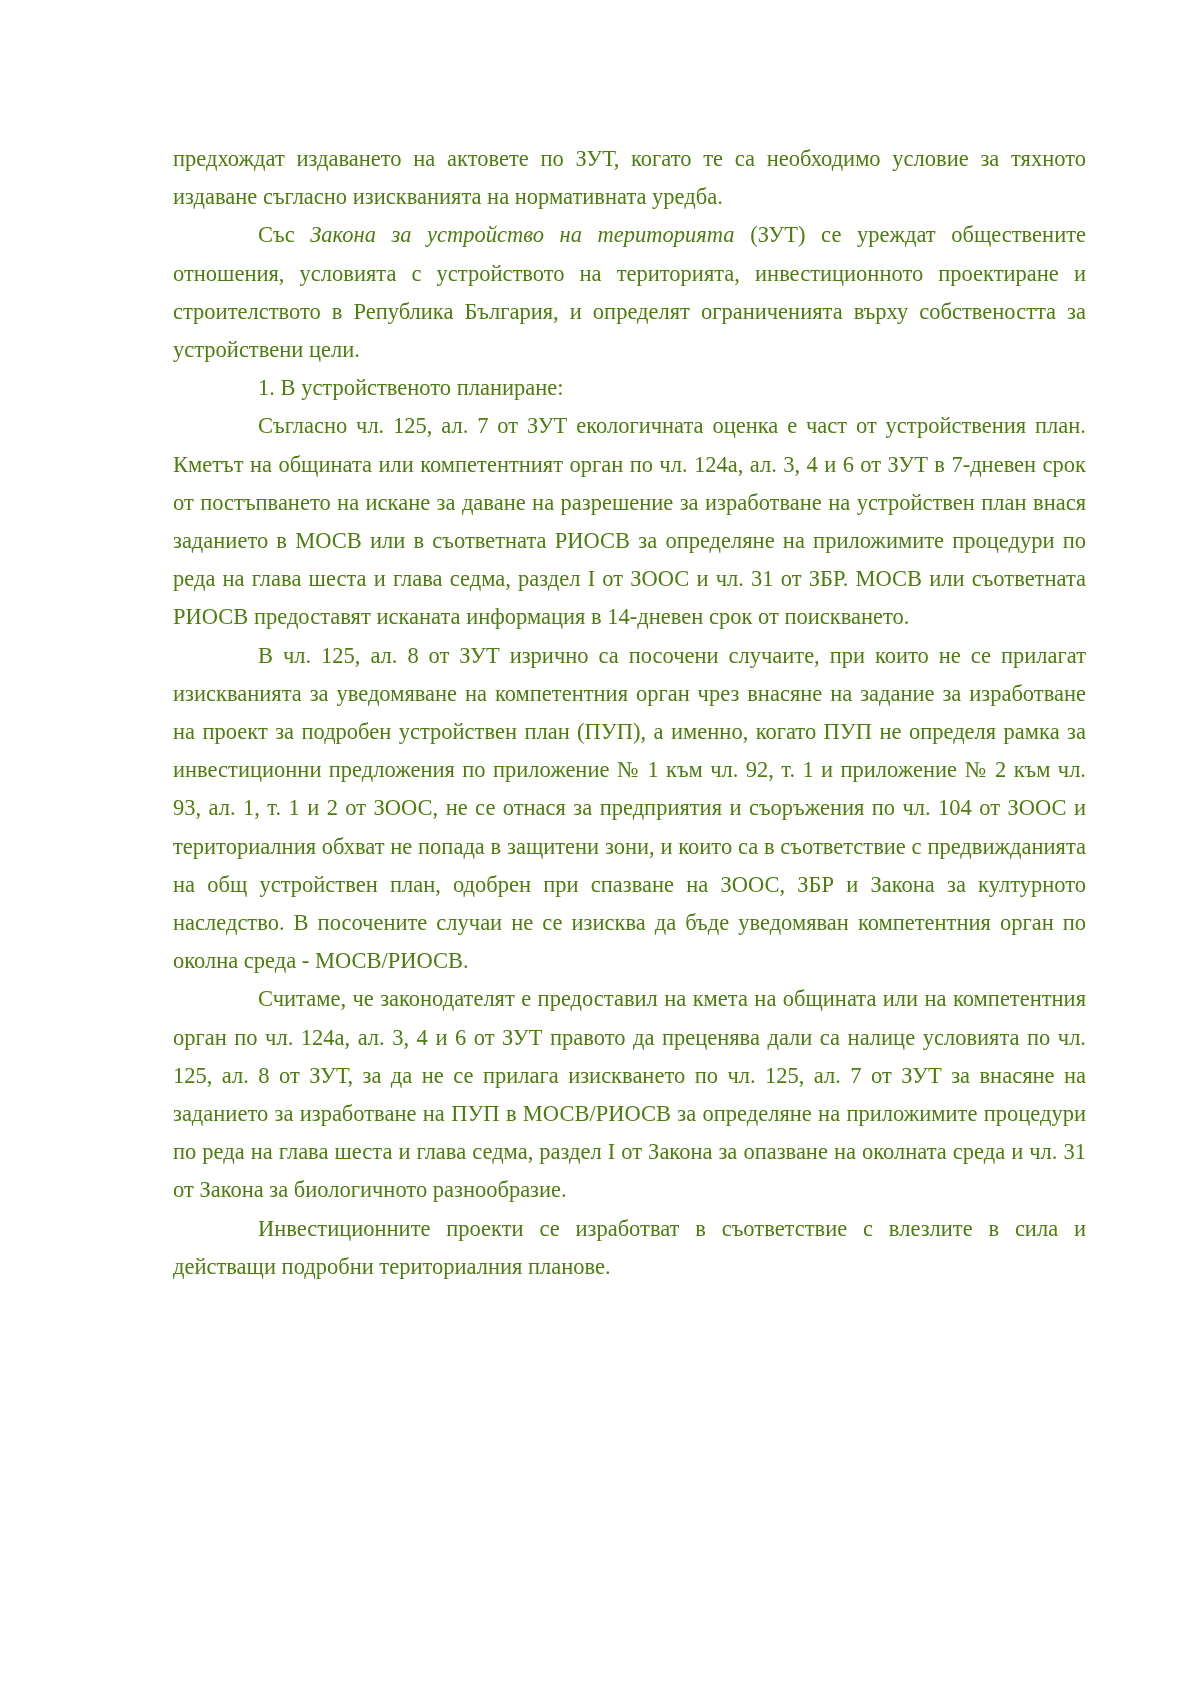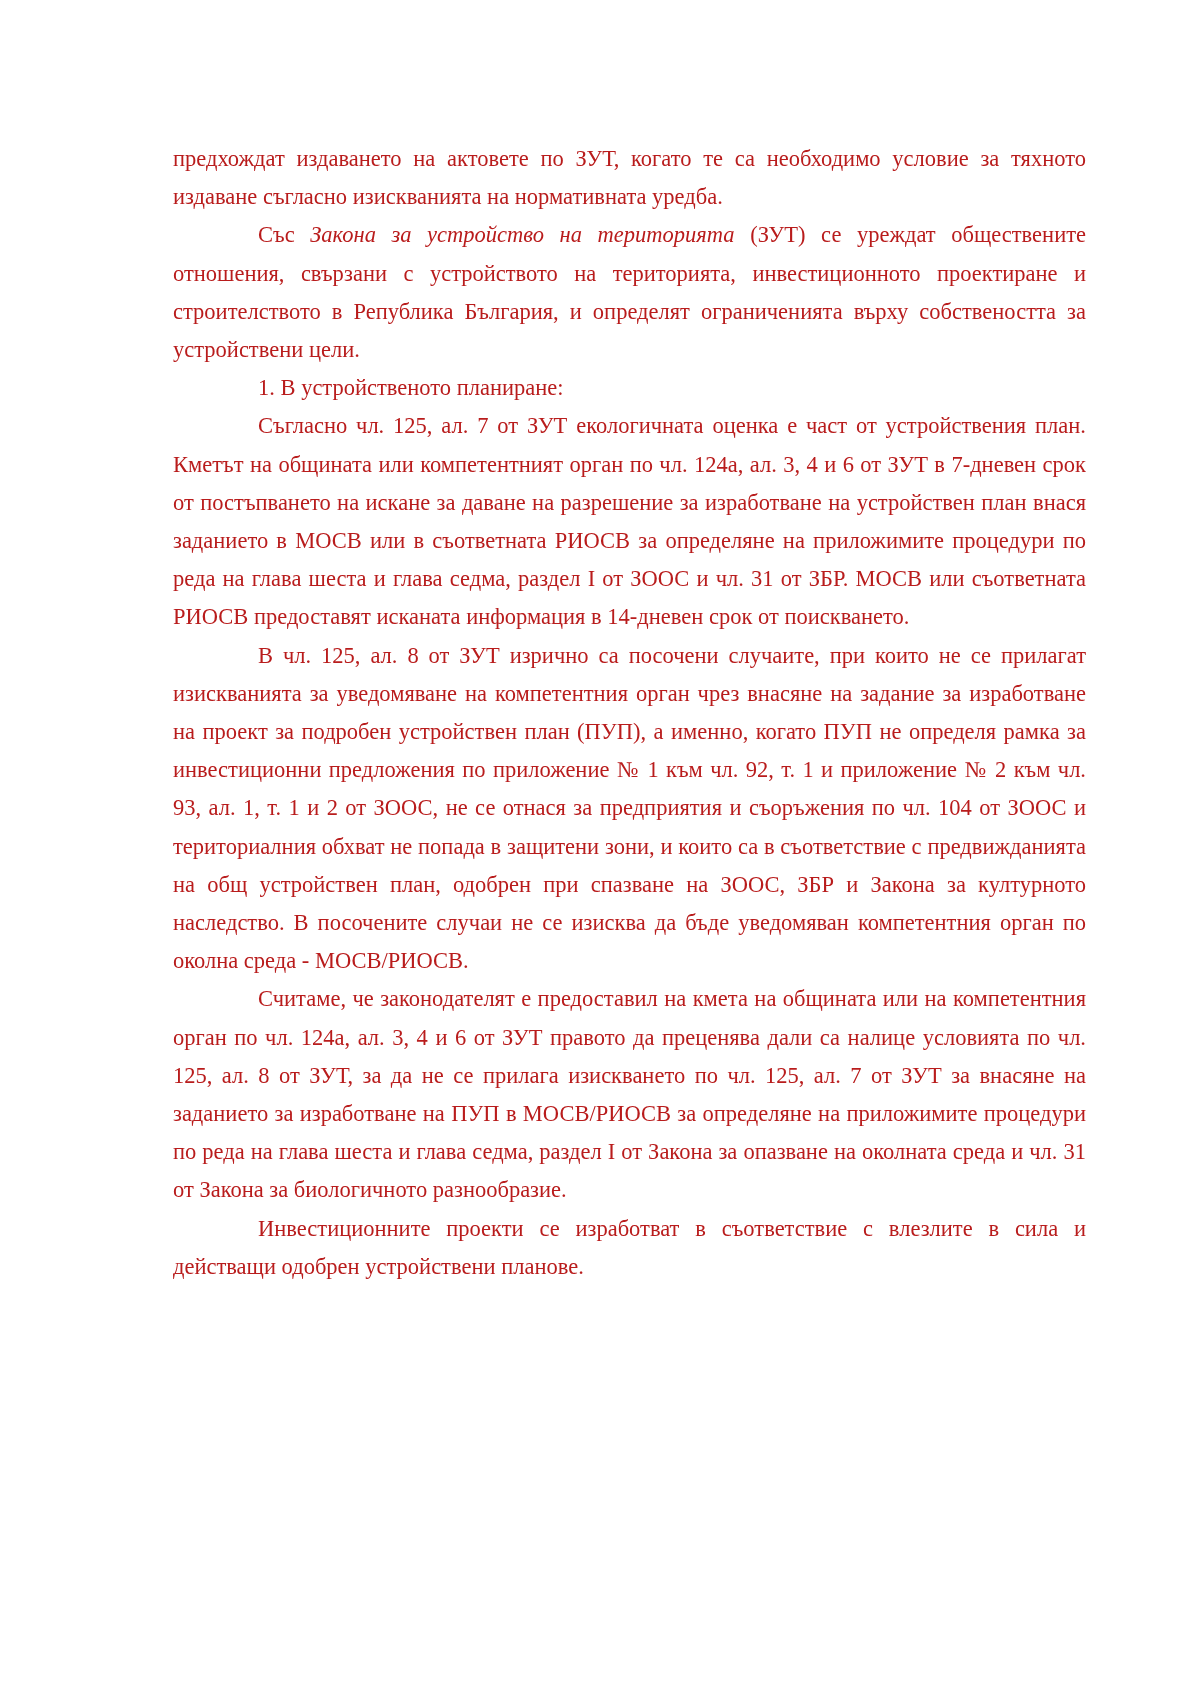--- a/index.html
+++ b/index.html
@@ -14,21 +14,21 @@
       overflow: hidden;
     }
     .page {
       position: absolute;
       left: 173px;
       top: 140px;
       width: 913px;
       font-family: "Liberation Serif", "DejaVu Serif", serif;
       font-size: 22.5px;
       line-height: 38.2px;
-      color: #b91c1c;
+      color: #4d7c0f;
     }
     .para {
       margin: 0;
       text-align: justify;
       text-indent: 0;
       hyphens: none;
     }
     .para.indent {
       text-indent: 85px;
     }
@@ -44,26 +44,26 @@
       margin-top: 19px;
     }
   </style>
 </head>
 <body>
 
 <div class="page">
 
   <p class="para last-left">предхождат издаването на актовете по ЗУТ, когато те са необходимо условие за тяхното издаване съгласно изискванията на нормативната уредба.</p>
 
-  <p class="para indent last-left"><span>Със </span><em>Закона за устройство на територията</em><span> (ЗУТ) се уреждат обществените отношения, свързани с устройството на територията, инвестиционното проектиране и строителството в Република България, и определят ограниченията върху собствеността за устройствени цели.</span></p>
+  <p class="para indent last-left"><span>Със </span><em>Закона за устройство на територията</em><span> (ЗУТ) се уреждат обществените отношения, условията с устройството на територията, инвестиционното проектиране и строителството в Република България, и определят ограниченията върху собствеността за устройствени цели.</span></p>
 
   <p class="para indent heading">1. В устройственото планиране:</p>
 
   <p class="para indent last-left">Съгласно чл. 125, ал. 7 от ЗУТ екологичната оценка е част от устройствения план. Кметът на общината или компетентният орган по чл. 124а, ал. 3, 4 и 6 от ЗУТ в 7-дневен срок от постъпването на искане за даване на разрешение за изработване на устройствен план внася заданието в МОСВ или в съответната РИОСВ за определяне на приложимите процедури по реда на глава шеста и глава седма, раздел I от ЗООС и чл. 31 от ЗБР. МОСВ или съответната РИОСВ предоставят исканата информация в 14-дневен срок от поискването.</p>
 
   <p class="para indent last-left">В чл. 125, ал. 8 от ЗУТ изрично са посочени случаите, при които не се прилагат изискванията за уведомяване на компетентния орган чрез внасяне на задание за изработване на проект за подробен устройствен план (ПУП), а именно, когато ПУП не определя рамка за инвестиционни предложения по приложение № 1 към чл. 92, т. 1 и приложение № 2 към чл. 93, ал. 1, т. 1 и 2 от ЗООС, не се отнася за предприятия и съоръжения по чл. 104 от ЗООС и териториалния обхват не попада в защитени зони, и които са в съответствие с предвижданията на общ устройствен план, одобрен при спазване на ЗООС, ЗБР и Закона за културното наследство. В посочените случаи не се изисква да бъде уведомяван компетентния орган по околна среда - МОСВ/РИОСВ.</p>
 
   <p class="para indent last-left">Считаме, че законодателят е предоставил на кмета на общината или на компетентния орган по чл. 124а, ал. 3, 4 и 6 от ЗУТ правото да преценява дали са налице условията по чл. 125, ал. 8 от ЗУТ, за да не се прилага изискването по чл. 125, ал. 7 от ЗУТ за внасяне на заданието за изработване на ПУП в МОСВ/РИОСВ за определяне на приложимите процедури по реда на глава шеста и глава седма, раздел I от Закона за опазване на околната среда и чл. 31 от Закона за биологичното разнообразие.</p>
 
 
-  <p class="para indent last-left">Инвестиционните проекти се изработват в съответствие с влезлите в сила и действащи одобрен устройствени планове.</p>
+  <p class="para indent last-left">Инвестиционните проекти се изработват в съответствие с влезлите в сила и действащи подробни териториалния планове.</p>
 
 </div>
 
 </body></html>

